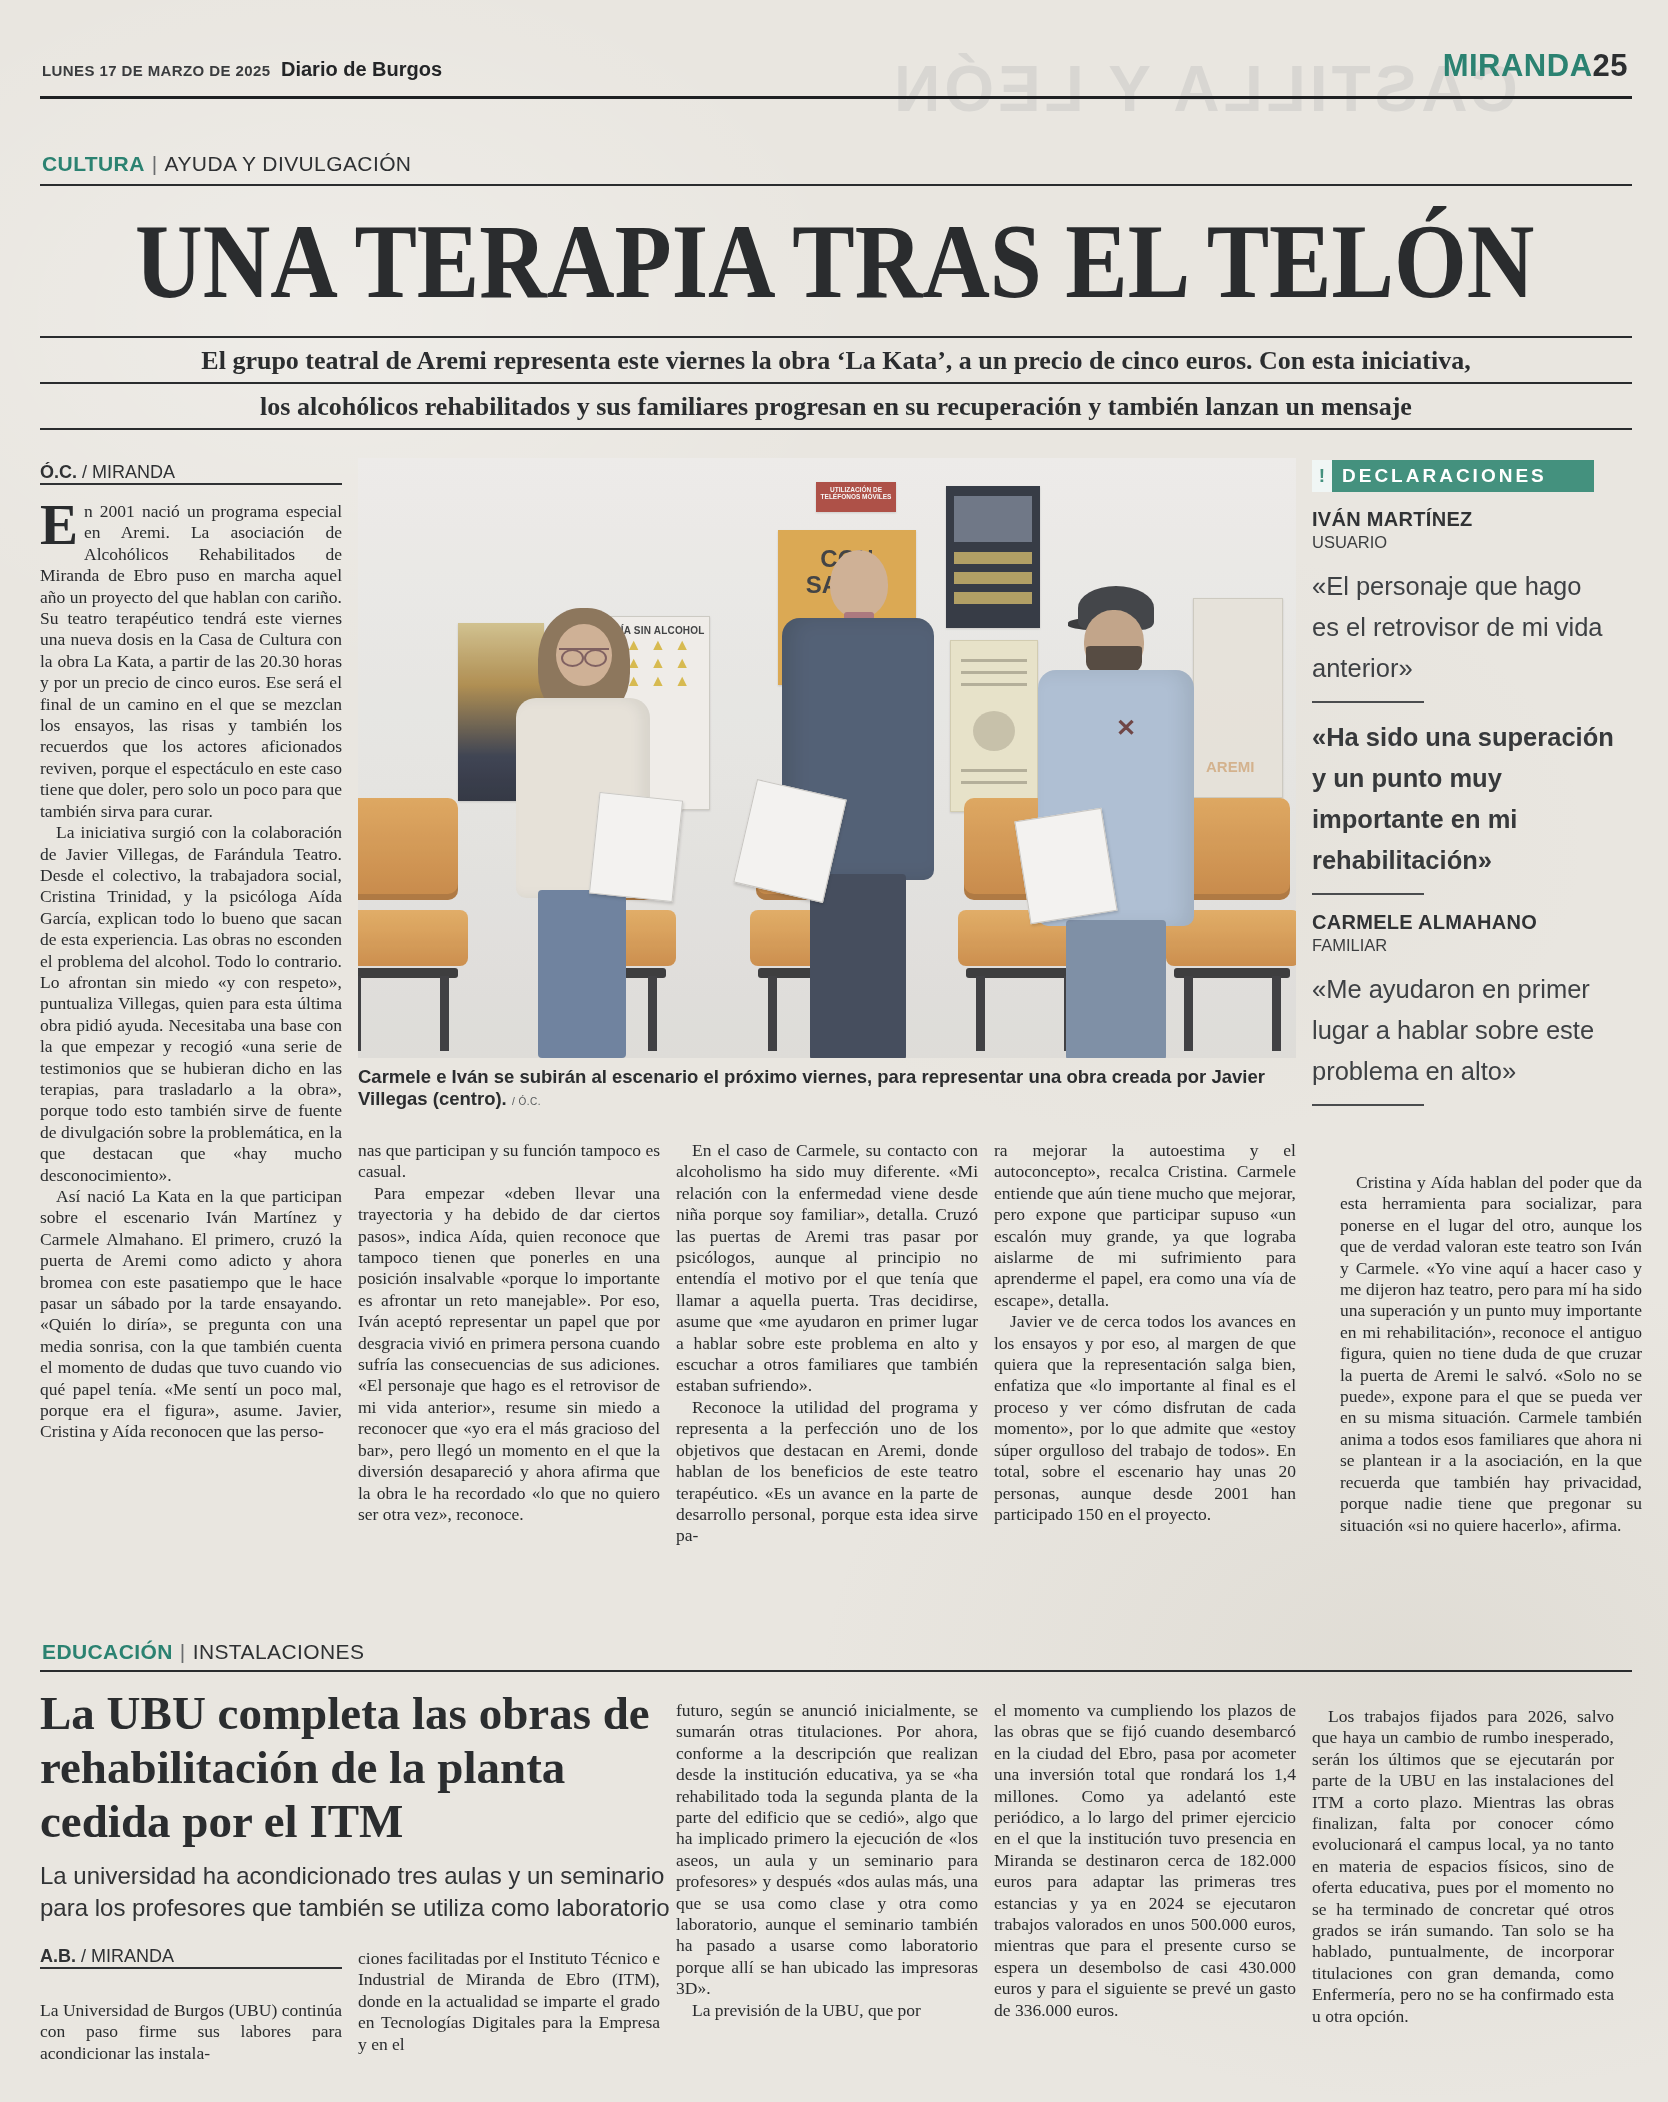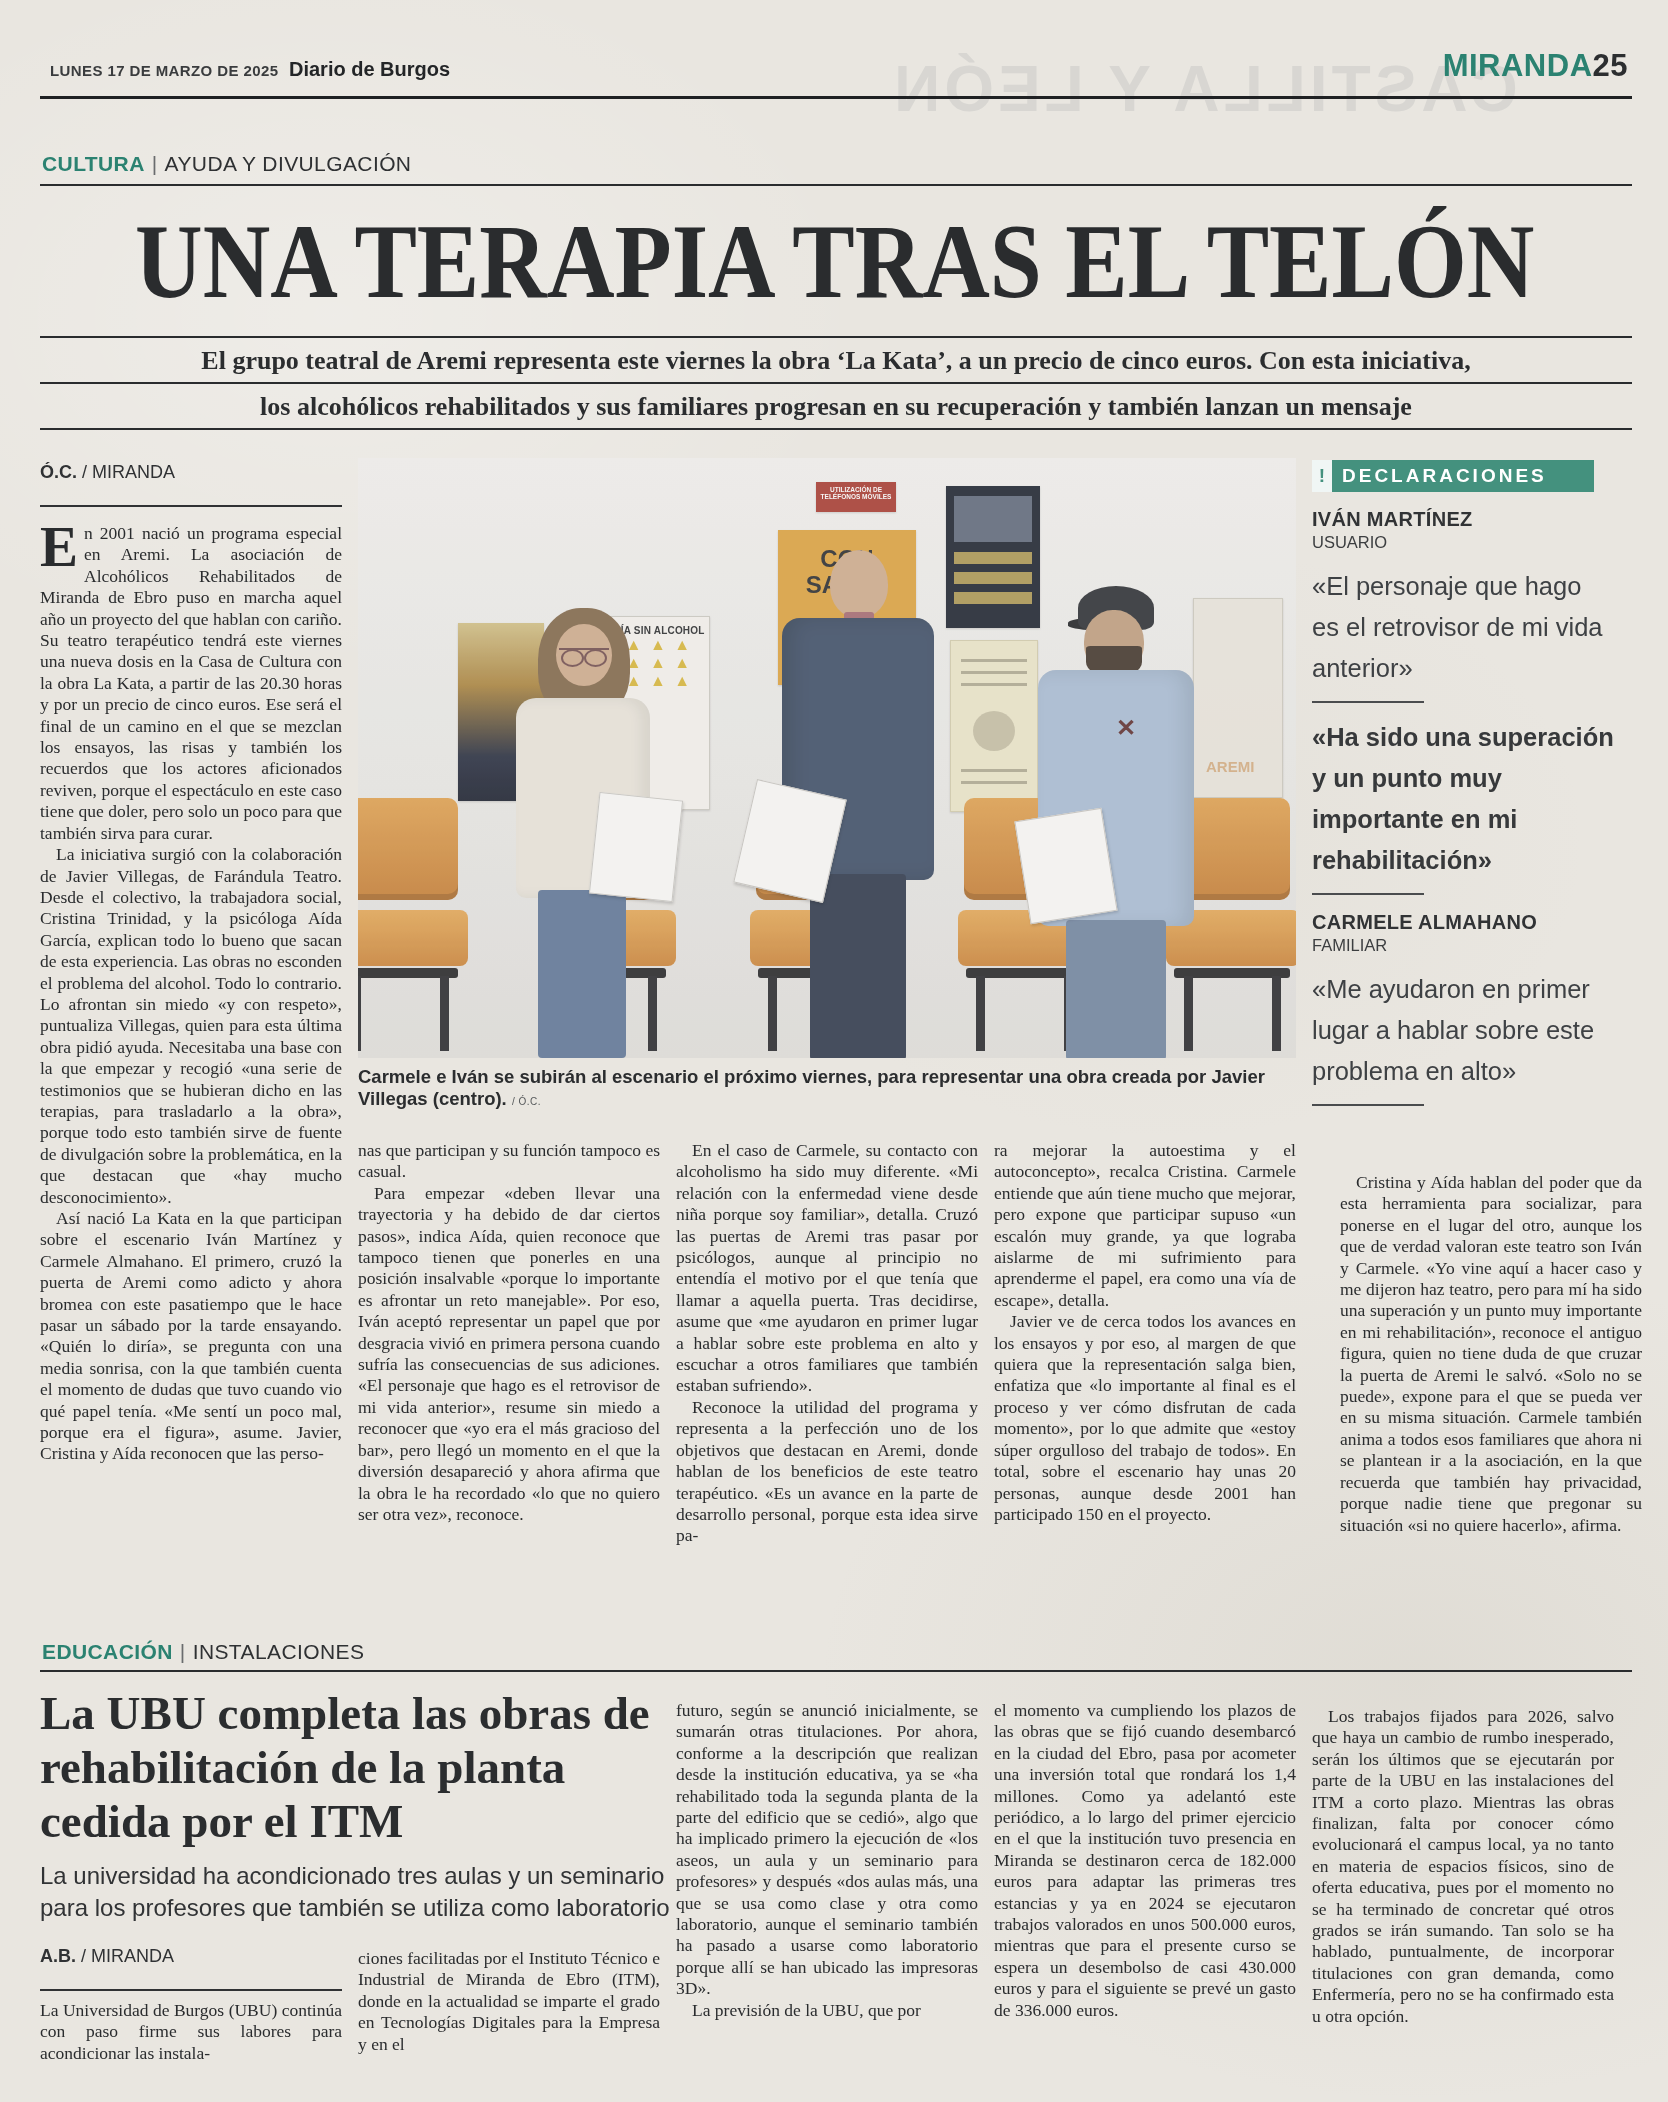--- a/index.html
+++ b/index.html
@@ -11,21 +11,21 @@
       radial-gradient(ellipse 900px 600px at 20% 15%, rgba(255,255,255,.25), transparent 60%),
       radial-gradient(ellipse 1000px 700px at 85% 80%, rgba(180,175,160,.18), transparent 60%),
       radial-gradient(ellipse 700px 500px at 70% 40%, rgba(200,195,180,.12), transparent 60%),
       #e9e6e0;
     color:var(--ink);
     font-family:"Liberation Serif", serif;
   }
   .abs { position:absolute; }
 
   
-  .hdr-date { top:58px; left:42px; font-family:"Liberation Sans",sans-serif; font-size:15px; font-weight:700; letter-spacing:.4px; color:#3a3c3e;margin-left:8px; }
+  .hdr-date { top:58px; left:42px; font-family:"Liberation Sans",sans-serif; font-size:15px; font-weight:700; letter-spacing:.4px; color:#3a3c3e; }
   .hdr-date .masthead { font-size:20px; margin-left:6px; color:#232527; letter-spacing:0; }
   .hdr-right { top:48px; right:40px; font-family:"Liberation Sans",sans-serif; font-size:31px; font-weight:700; letter-spacing:.5px; }
   .hdr-right .sec { color:var(--accent); }
   .hdr-right .num { color:#2c2e30; }
   .hdr-rule { top:96px; left:40px; width:1592px; border-top:3px solid #1f2123; }
   .ghost-hdr { top:52px; right:150px; font-family:"Liberation Sans",sans-serif; font-size:64px; font-weight:700; color:rgba(110,118,124,.14); transform:scaleX(-1); letter-spacing:4px; }
 
   
   .kicker { font-family:"Liberation Sans",sans-serif; font-size:21px; font-weight:700; letter-spacing:.4px; color:#2f3133; }
   .kicker .k-accent { color:var(--accent); }
@@ -38,21 +38,21 @@
   .headline { top:200px; left:40px; width:1590px; text-align:center; font-size:90px; font-weight:600; color:#2a2c2e; letter-spacing:0; }
   .headline span { display:inline-block; transform:scale(1.04,1.18); transform-origin:center top; }
   .deck { top:336px; left:40px; width:1592px; border-top:2px solid #2a2c2e; }
   .deck .dl { text-align:center; font-size:26px; font-weight:700; color:#2b2d2f; padding:8px 10px 6px; border-bottom:2px solid #2a2c2e; }
 
   
   .col { position:absolute; width:302px; overflow:hidden; }
   .bodytext { font-size:17.5px; line-height:21.4px; text-align:justify; color:#2a2c2e; }
   .bodytext p.ind { text-indent:16px; }
   .bodytext p { margin:0; }
-  .byline { font-family:"Liberation Sans",sans-serif; font-size:18px; color:#303234; padding-bottom:22px; border-bottom:2px solid #303234; margin-bottom:16px; }
+  .byline { font-family:"Liberation Sans",sans-serif; font-size:18px; color:#303234; padding-bottom:0; border-bottom:2px solid #303234; margin-bottom:16px; }
   .byline b { font-weight:700; }
   .dropcap { float:left; font-size:57px; line-height:44px; font-weight:600; padding:2px 6px 0 0; }
 
   
   .photo { left:358px; top:458px; width:938px; height:600px; overflow:hidden;
     background:linear-gradient(180deg,#f4f3f0 0%, #ebeae6 55%, #e2e1dc 100%);
     filter:saturate(.8) contrast(.95); }
   .photo * { position:absolute; }
   .poster { box-shadow:0 1px 2px rgba(0,0,0,.15); }
   .p-dark1 { left:100px; top:165px; width:86px; height:178px; background:linear-gradient(180deg,#d8c27a 0%, #b5862e 35%, #273046 75%, #1b2234 100%); }

